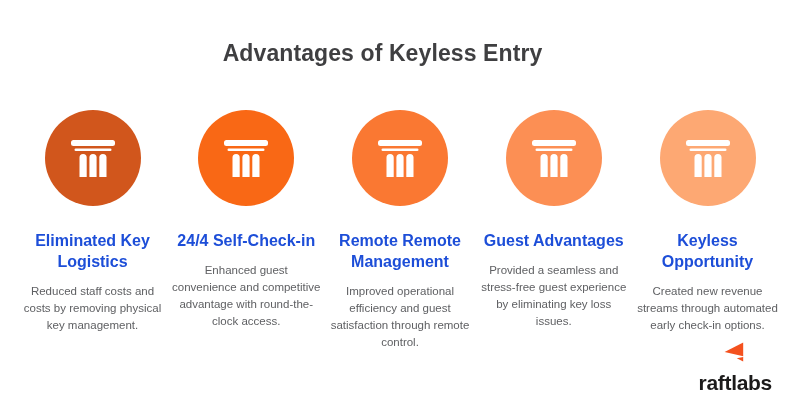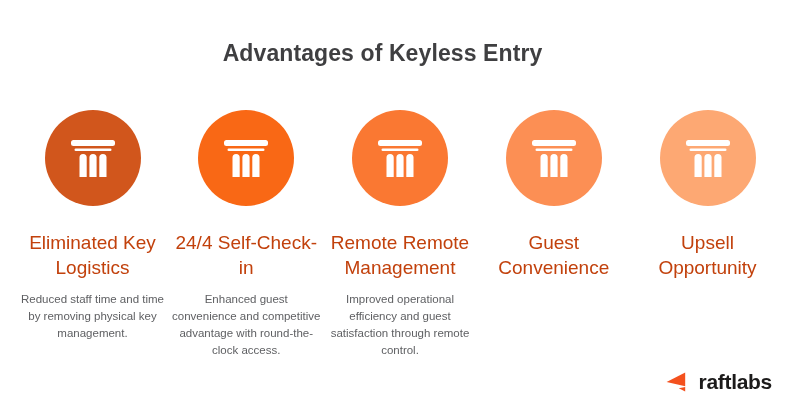--- a/index.html
+++ b/index.html
@@ -55,40 +55,41 @@
     display: flex;
     align-items: center;
     justify-content: center;
     flex: none;
   }
   .icon-circle svg {
     display: block;
   }
   .card-title {
     margin-top: 24px;
-    font-size: 19px;
-    font-weight: normal;
-    color: #c2410c;
+    font-size: 16px;
+    font-weight: bold;
+    color: #1d4ed8;
     line-height: 1.32;
     max-width: 150px;
   }
   .card-desc {
     margin-top: 11px;
     font-size: 11.5px;
     font-weight: normal;
     color: #5f6063;
     line-height: 1.48;
     max-width: 150px;
   }
   .brand {
     position: absolute;
     right: 28px;
     bottom: 20px;
     display: flex;
-    flex-direction: row;
+    flex-direction: column;
+    align-items: center;
     gap: 9px;
   }
   .brand-mark {
     display: block;
   }
   .brand-name {
     font-size: 21px;
     font-weight: bold;
     color: #1c1b1b;
     letter-spacing: -0.3px;
@@ -108,21 +109,21 @@
       <div class="icon-circle" style="background: rgb(209, 86, 28);">
         <svg width="56" height="56" viewBox="0 0 56 56">
           <rect x="6" y="10" width="44" height="6" rx="2.5" fill="#ffffff"></rect>
           <rect x="9.5" y="18.5" width="37" height="2.6" rx="1.3" fill="#ffffff"></rect>
           <path d="M14.5 27.5a3.6 3.6 0 0 1 7.2 0V47h-7.2z" fill="#ffffff"></path>
           <path d="M24.4 27.5a3.6 3.6 0 0 1 7.2 0V47h-7.2z" fill="#ffffff"></path>
           <path d="M34.3 27.5a3.6 3.6 0 0 1 7.2 0V47h-7.2z" fill="#ffffff"></path>
         </svg>
       </div>
       <div class="card-title">Eliminated Key Logistics</div>
-      <div class="card-desc">Reduced staff time and time by removing physical key management.</div>
+      <div class="card-desc">Reduced staff costs and costs by removing physical key management.</div>
     </div>
 
     <div class="card">
       <div class="icon-circle" style="background: rgb(249, 104, 21);">
         <svg width="56" height="56" viewBox="0 0 56 56">
           <rect x="6" y="10" width="44" height="6" rx="2.5" fill="#ffffff"></rect>
           <rect x="9.5" y="18.5" width="37" height="2.6" rx="1.3" fill="#ffffff"></rect>
           <path d="M14.5 27.5a3.6 3.6 0 0 1 7.2 0V47h-7.2z" fill="#ffffff"></path>
           <path d="M24.4 27.5a3.6 3.6 0 0 1 7.2 0V47h-7.2z" fill="#ffffff"></path>
           <path d="M34.3 27.5a3.6 3.6 0 0 1 7.2 0V47h-7.2z" fill="#ffffff"></path>
@@ -149,34 +150,36 @@
     <div class="card">
       <div class="icon-circle" style="background: rgb(252, 143, 84);">
         <svg width="56" height="56" viewBox="0 0 56 56">
           <rect x="6" y="10" width="44" height="6" rx="2.5" fill="#ffffff"></rect>
           <rect x="9.5" y="18.5" width="37" height="2.6" rx="1.3" fill="#ffffff"></rect>
           <path d="M14.5 27.5a3.6 3.6 0 0 1 7.2 0V47h-7.2z" fill="#ffffff"></path>
           <path d="M24.4 27.5a3.6 3.6 0 0 1 7.2 0V47h-7.2z" fill="#ffffff"></path>
           <path d="M34.3 27.5a3.6 3.6 0 0 1 7.2 0V47h-7.2z" fill="#ffffff"></path>
         </svg>
       </div>
-      <div class="card-title">Guest Convenience</div>
+      <div class="card-title">Guest Advantages</div>
+      <div class="card-desc">Provided a seamless and stress-free guest experience by eliminating key loss issues.</div>
     </div>
 
     <div class="card">
       <div class="icon-circle" style="background: rgb(253, 168, 115);">
         <svg width="56" height="56" viewBox="0 0 56 56">
           <rect x="6" y="10" width="44" height="6" rx="2.5" fill="#ffffff"></rect>
           <rect x="9.5" y="18.5" width="37" height="2.6" rx="1.3" fill="#ffffff"></rect>
           <path d="M14.5 27.5a3.6 3.6 0 0 1 7.2 0V47h-7.2z" fill="#ffffff"></path>
           <path d="M24.4 27.5a3.6 3.6 0 0 1 7.2 0V47h-7.2z" fill="#ffffff"></path>
           <path d="M34.3 27.5a3.6 3.6 0 0 1 7.2 0V47h-7.2z" fill="#ffffff"></path>
         </svg>
       </div>
-      <div class="card-title">Upsell Opportunity</div>
+      <div class="card-title">Keyless Opportunity</div>
+      <div class="card-desc">Created new revenue streams through automated early check-in options.</div>
     </div>
 
   </div>
 
   <div class="brand">
     <svg class="brand-mark" width="26" height="22" viewBox="0 0 26 22">
       <path d="M21.2 1.4 2.6 11.1l18.6 4.2z" fill="#f4511e"></path>
       <path d="M14.8 17.2l6.4-1.3v4.6z" fill="#f4511e"></path>
     </svg>
     <div class="brand-name">raftlabs</div>

